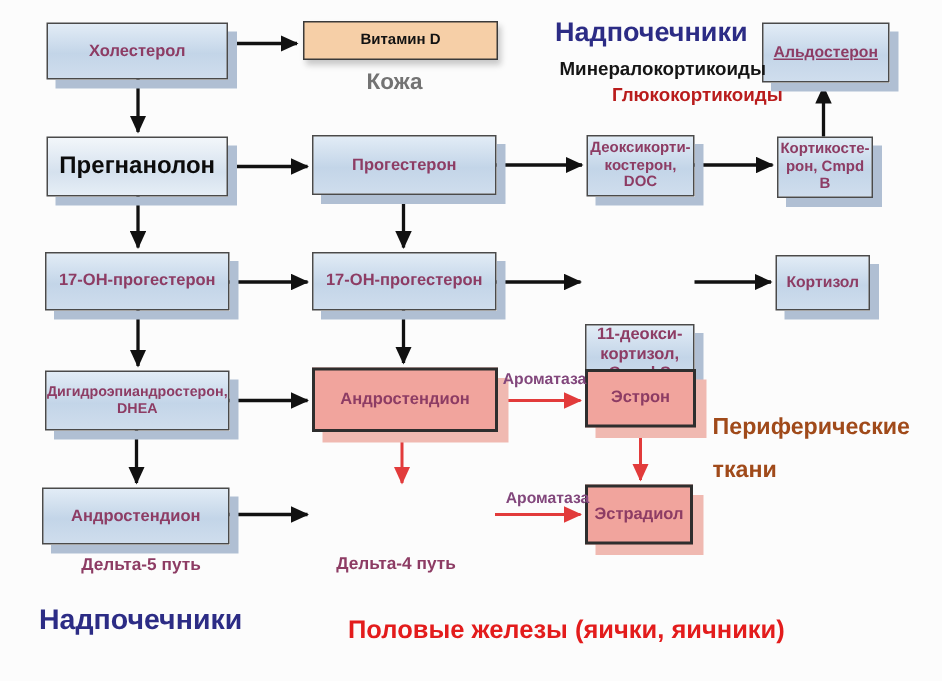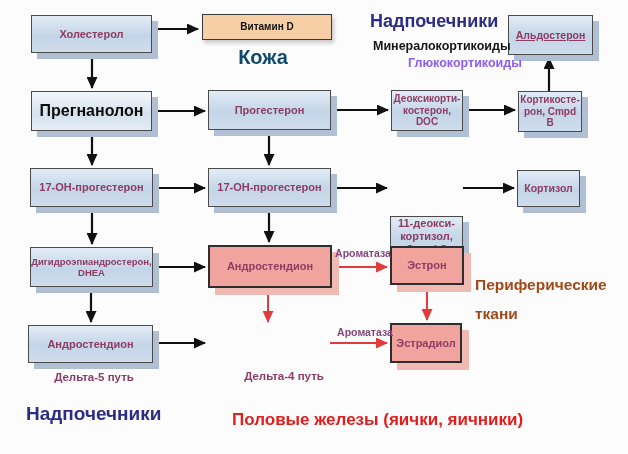--- a/index.html
+++ b/index.html
@@ -38,30 +38,30 @@
   #b-deoxycortisol{left:390px;top:180px;width:73px;height:41px;font-size:11px;margin-top:36px;}
   #b-cortisol{left:517px;top:170px;width:63px;height:37px;font-size:10.5px;}
   #b-dhea{left:30px;top:247px;width:123px;height:40px;font-size:9.5px;}
   #b-andro-mid{left:208px;top:245px;width:124px;height:43px;}
   #b-estrone{left:390px;top:246px;width:74px;height:39px;}
   #b-andro-left{left:28px;top:325px;width:125px;height:38px;}
   #b-testosterone{left:208px;top:325px;width:122px;height:38px;}
   #b-estradiol{left:390px;top:323px;width:72px;height:40px;}
   
   .lbl{position:absolute;font-weight:bold;white-space:pre-line;}
-  #l-skin{left:228px;top:46px;width:70px;text-align:center;color:#0c4a6e;font-size:20px;}
+  #l-skin{left:228px;top:46px;width:70px;text-align:center;color:#737373;font-size:15px;}
   #l-adrenals-top{left:370px;top:11px;color:#2c2c85;font-size:18px;}
   #l-mineralo{left:373px;top:39px;color:#151515;font-size:12.5px;}
-  #l-gluco{left:373px;top:56px;color:#8b5cf6;font-size:12.5px;padding-left:35px;}
+  #l-gluco{left:373px;top:56px;color:#b91c1c;font-size:12.5px;padding-left:35px;}
   #l-aromatase-1{left:334px;top:247px;width:58px;text-align:center;color:#82477c;font-size:10.5px;}
   #l-aromatase-2{left:336px;top:326px;width:58px;text-align:center;color:#82477c;font-size:10.5px;}
   #l-peripheral{left:475px;top:271px;width:153px;color:#a04a1a;
     font-size:15.5px;line-height:1.85;}
   #l-delta5{left:38px;top:371px;width:112px;text-align:center;color:#8d3c64;font-size:11.5px;}
-  #l-delta4{left:228px;top:370px;width:112px;text-align:center;color:#8d3c64;font-size:11.5px;}
+  #l-delta4{left:208px;top:370px;width:112px;text-align:center;color:#8d3c64;font-size:11.5px;}
   #l-adrenals-bottom{left:26px;top:403px;color:#2c2c85;font-size:19px;}
   #l-adrenal-androgens{left:26px;top:430px;color:#151515;font-size:12.5px;}
   #l-gonads{left:232px;top:400px;color:#e31c1c;font-size:17px;margin-top:10px;}
 </style>
 </head>
 <body>
 
 <div class="canvas">
 
   <svg class="wires" viewBox="0 0 628 454">

